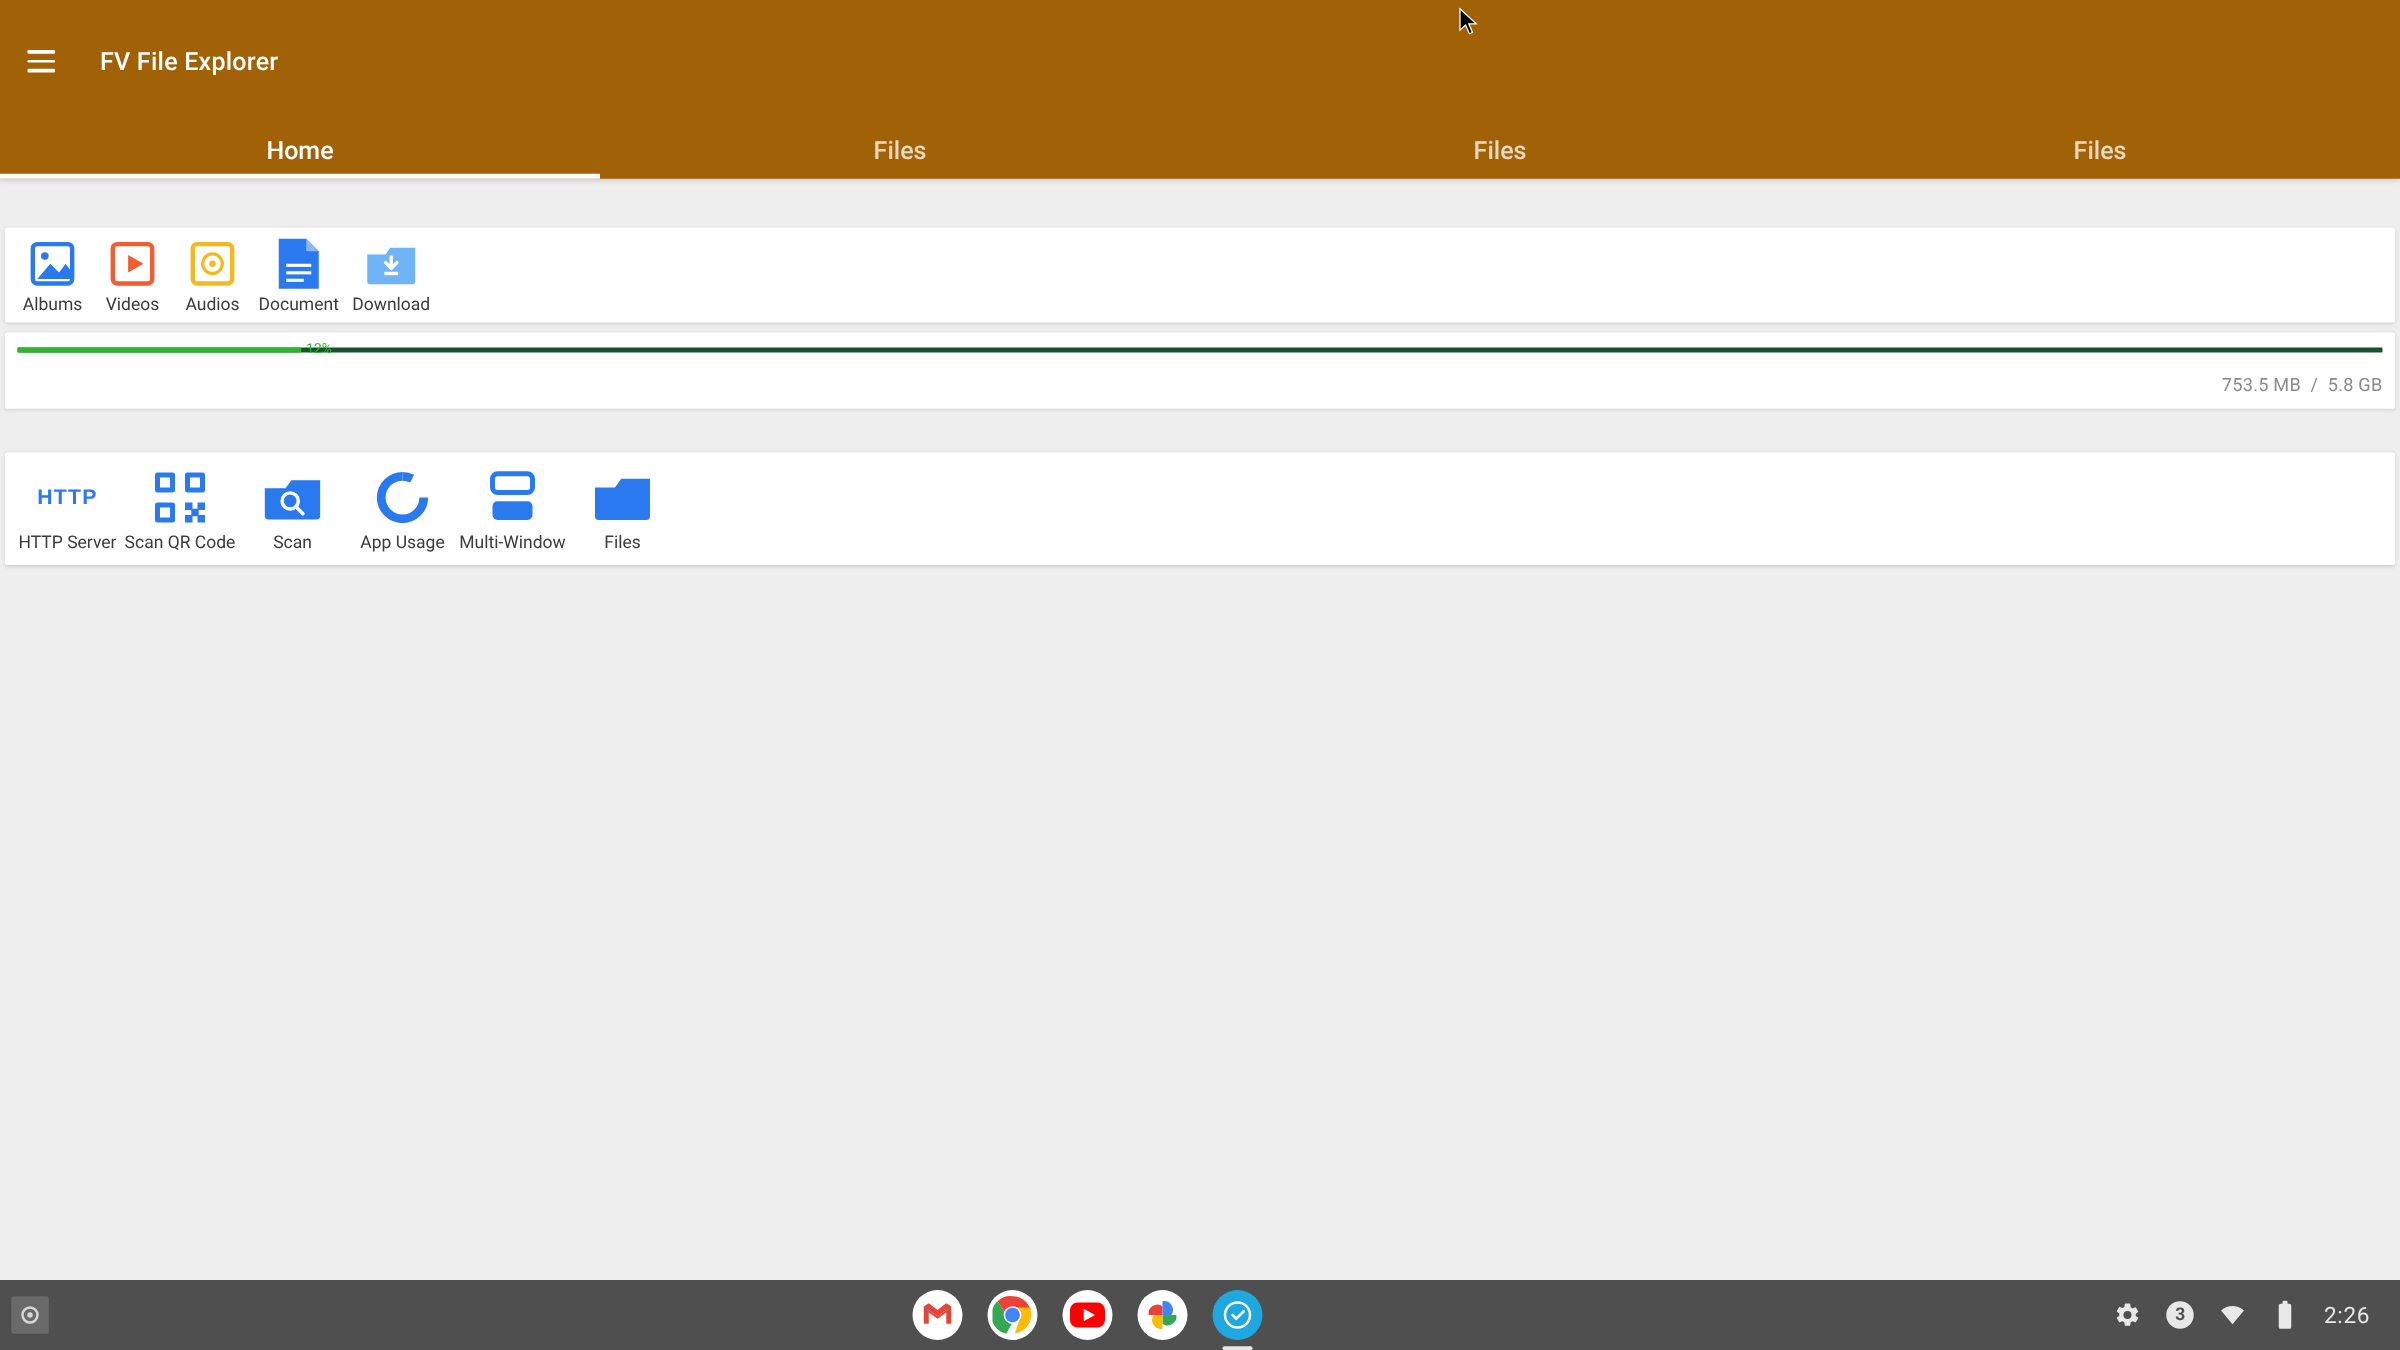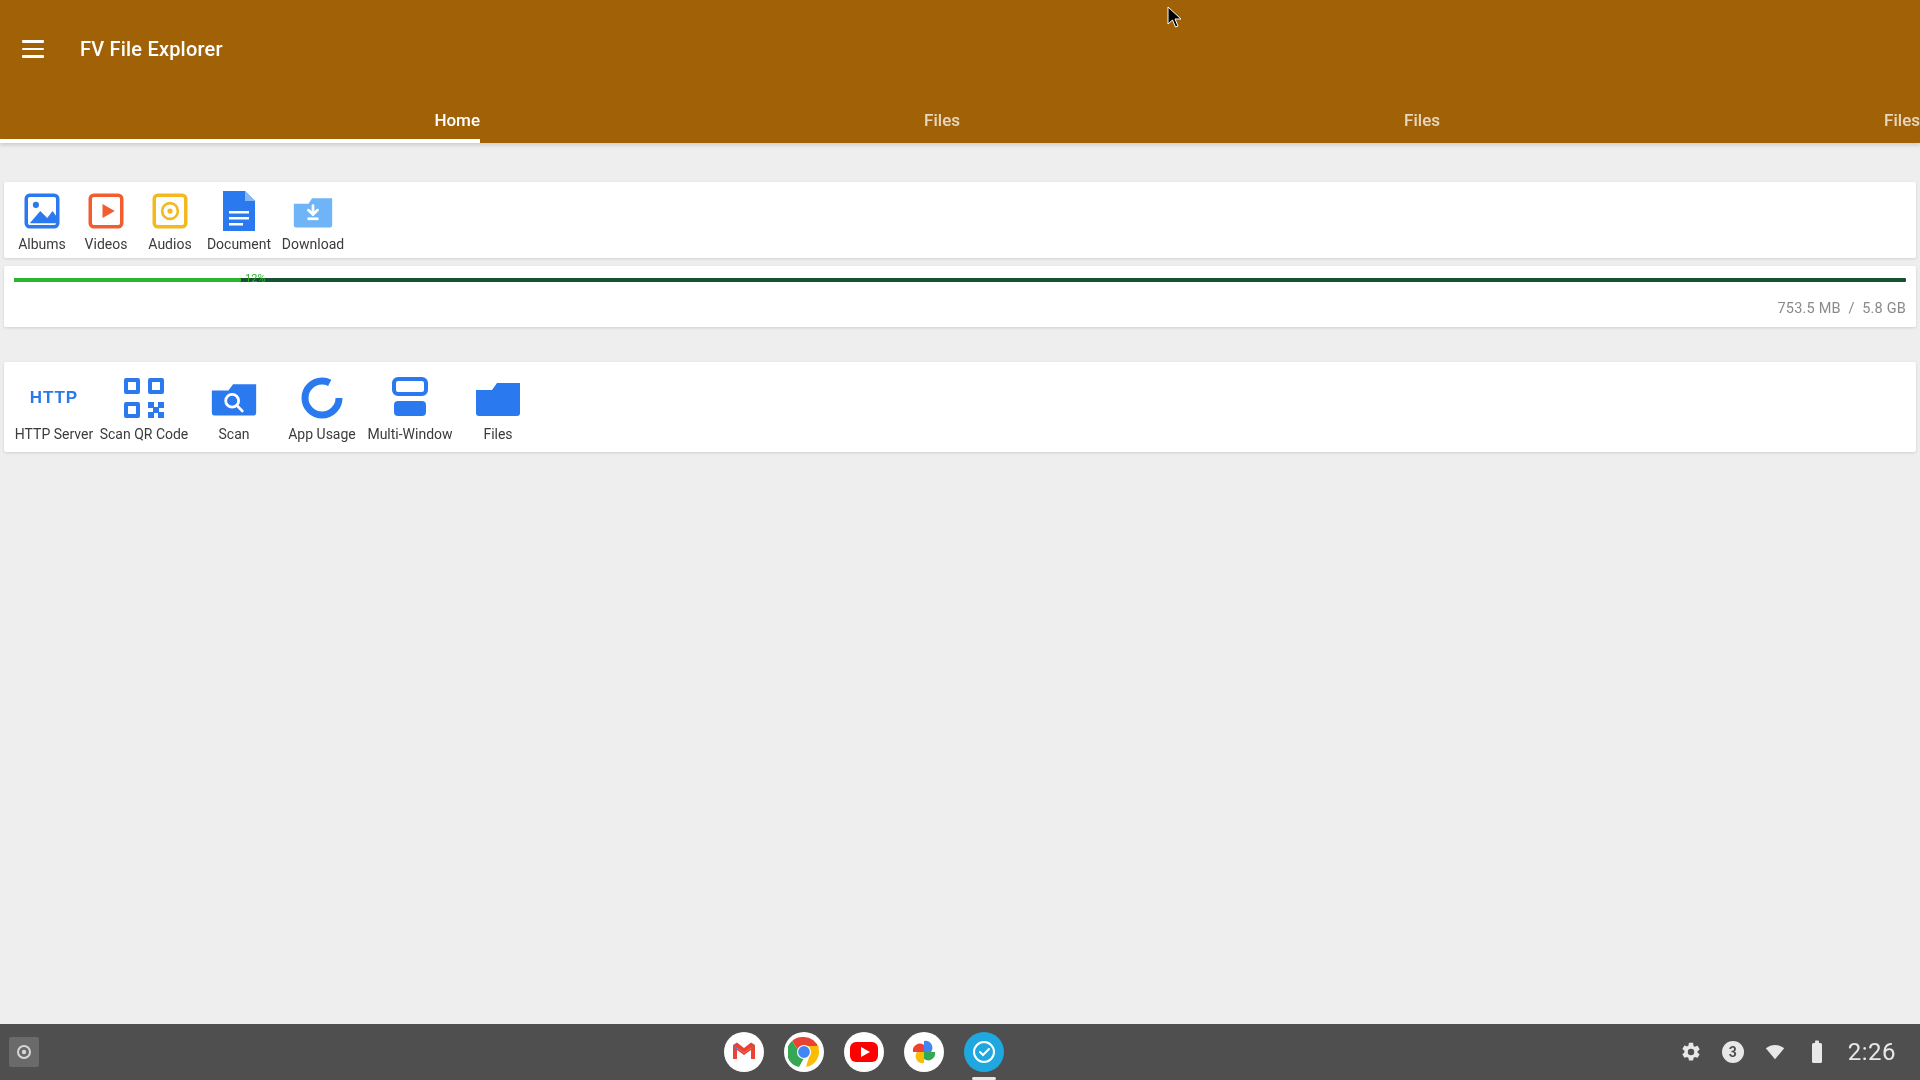--- a/index.html
+++ b/index.html
@@ -7,21 +7,21 @@
   .app { width: 100%; height: 100%; position: relative; }
 
   
   .header { background: #a16207; color: #fff; height: 143px; box-shadow: 0 2px 4px rgba(0,0,0,0.15); position: relative; }
   .header-top { display: flex; align-items: center; height: 98px; padding-left: 22px; }
   .hamburger { width: 30px; height: 30px; cursor: pointer; display: flex; flex-direction: column; justify-content: center; gap: 5px; }
   .hamburger span { display: block; height: 2.5px; width: 22px; background: #fff; border-radius: 1px; }
   .app-title { margin-left: 28px; font-size: 20px; font-weight: 500; letter-spacing: 0.2px; }
 
   .tabs { display: flex; height: 45px; }
-  .tab { flex: 1; text-align: right; font-size: 17px; line-height: 45px; color: rgba(255,255,255,0.75); cursor: pointer; position: relative; font-weight: 500; }
+  .tab { flex: 1; text-align: center; font-size: 20px; line-height: 45px; color: rgba(255,255,255,0.75); cursor: pointer; position: relative; font-weight: 500; }
   .tab.active { color: #fff; }
   .tab.active::after { content: ""; position: absolute; left: 0; right: 0; bottom: 0; height: 4px; background: #fff; }
 
   
   .content { padding: 4px 4px; }
   .panel { background: #fff; margin: 3px 0 8px 0; box-shadow: 0 1px 3px rgba(0,0,0,0.12); border-radius: 2px; }
 
   .row-icons { display: flex; padding: 8px 6px 6px 6px; gap: 0; margin-top: 35px; }
   .cat-item, .tool-item { display: flex; flex-direction: column; align-items: center; cursor: pointer; }
   .cat-item { width: 64px; }
@@ -57,21 +57,21 @@
   
   .taskbar { position: absolute; left: 0; right: 0; bottom: 0; height: 56px; background: #4f4f4f; display: flex; align-items: center; color: #e8e8e8; }
   .task-left { width: 48px; display:flex; align-items:center; justify-content:center; }
   .home-chip { width: 30px; height: 30px; background: #6a6a6a; border-radius: 2px; display:flex; align-items:center; justify-content:center; }
   .home-chip svg { opacity: 0.95; }
   .task-center { flex: 1; display: flex; align-items: center; justify-content: center; gap: 20px; }
   .app-circle { width: 40px; height: 40px; border-radius: 50%; background: #fff; display:flex; align-items:center; justify-content:center; cursor:pointer; position:relative; }
   .app-circle.active::after { content:""; position:absolute; bottom:-8px; left:8px; right:8px; height:3px; background:#e8e8e8; border-radius:2px; }
   .task-right { display: flex; align-items: center; gap: 20px; padding-right: 24px; }
   .tray-icon { width: 22px; height: 22px; color:#e8e8e8; display:flex; align-items:center; justify-content:center; }
-  .clock { font-size: 24px; font-weight: 400; letter-spacing: 0.5px; }
+  .clock { font-size: 18px; font-weight: 400; letter-spacing: 0.5px; }
   .badge-circle { width:22px; height:22px; border-radius:50%; background:#e8e8e8; color:#4f4f4f; font-size:14px; font-weight:700; display:flex; align-items:center; justify-content:center; }
 </style>
 </head>
 <body>
 
 <div class="app">
 
   <div class="header">
     <div class="header-top">
       <div class="hamburger">

